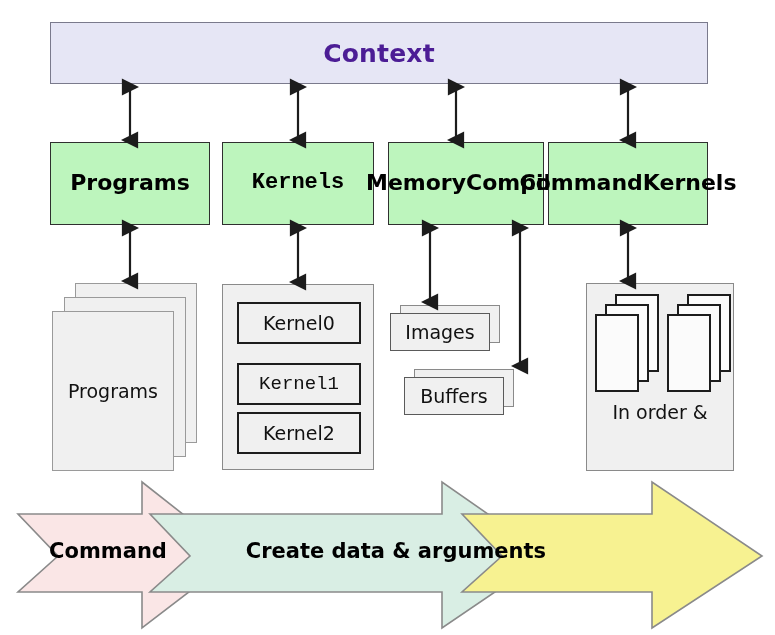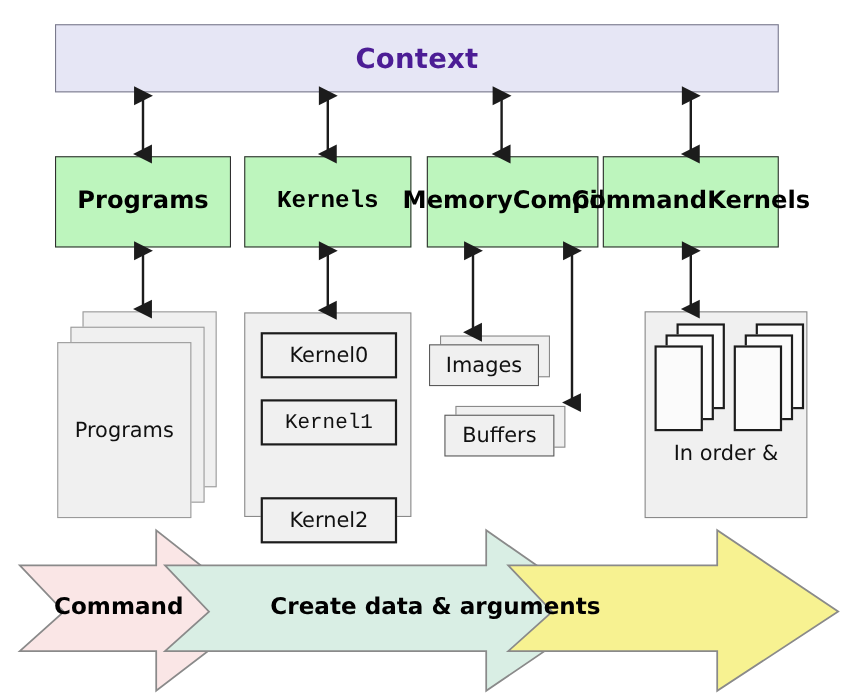--- a/index.html
+++ b/index.html
@@ -109,21 +109,21 @@
     border: 2px solid #1c1c1c;
     box-sizing: border-box;
     display: flex;
     align-items: center;
     justify-content: center;
     font-size: 19px;
     color: #111;
   }
   .kern-item.k0 { top: 17px; }
   .kern-item.k1 { top: 78px; font-family: Liberation Mono, monospace; }
-  .kern-item.k2 { top: 127px; margin-top: 40px; }
+  .kern-item.k2 { top: 127px; }
 
   
   .mem-stack { position: absolute; }
   .mem-back {
     position: absolute;
     left: 10px; top: 0px;
     width: 100px; height: 38px;
     background: #f0f0f0;
     border: 1px solid #8a8a8a;
     box-sizing: border-box;

